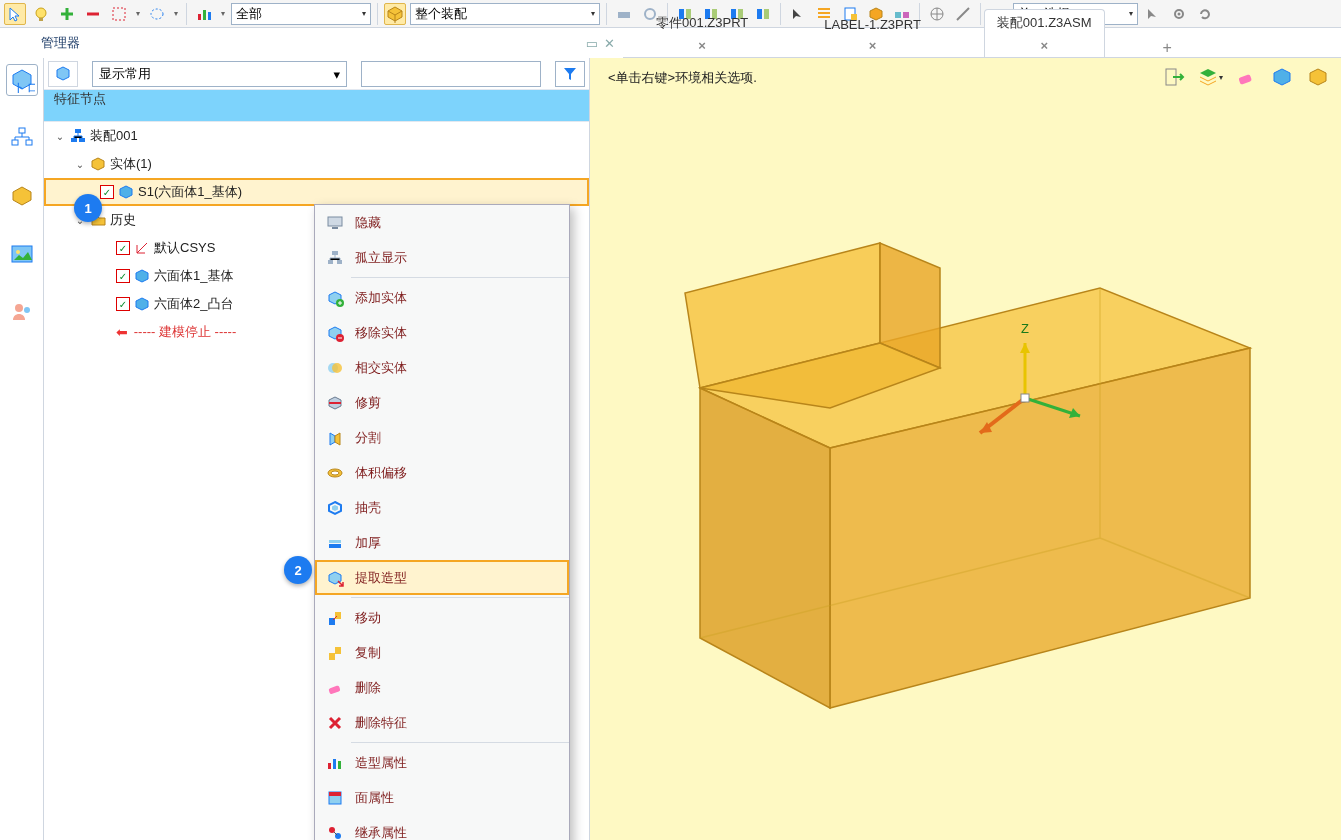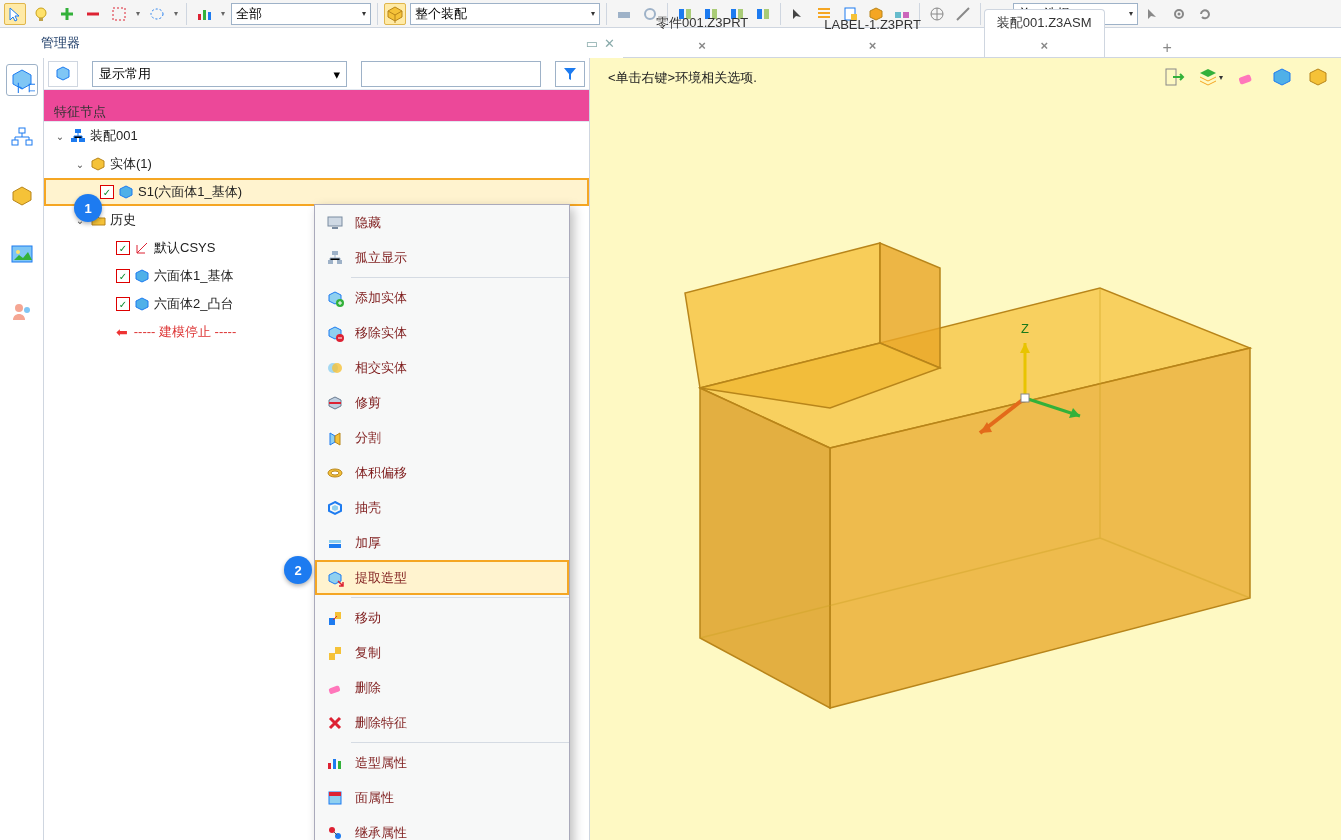--- a/index.html
+++ b/index.html
@@ -29,21 +29,21 @@
 .strip-ico { width:32px; height:32px; display:flex; align-items:center; justify-content:center; border:1px solid transparent; border-radius:3px; }
 .strip-ico.sel { border-color:#9eb2c8; background:#fff; }
 
 .tree-pane { width:546px; border-right:1px solid #cfd6e0; display:flex; flex-direction:column; }
 .tree-top { height:32px; display:flex; align-items:flex-start; gap:14px; padding:3px 4px; border-bottom:1px solid #e2e8f0; }
 .cfg-ico { width:30px; height:26px; border:1px solid #cfd6e0; display:flex; align-items:center; justify-content:center; background:#fff;}
 .tree-combo { flex:1; height:26px; border:1px solid #9eb2c8; background:#fff; display:flex; align-items:center; justify-content:space-between; padding:0 6px; }
 .search-box { width:180px; height:26px; border:1px solid #9eb2c8; }
 .funnel { width:30px; height:26px; border:1px solid #9eb2c8; background:#fff; display:flex; align-items:center; justify-content:center; color:#0a6bd1; }
 
-.tree-section-head { height:32px; border-bottom:1px solid #e2e8f0; background:#ec4899; display:flex; align-items:flex-end; padding:0 10px; color:#333; }
+.tree-section-head { height:32px; border-bottom:1px solid #e2e8f0; background:#7dd3fc; display:flex; align-items:flex-start; padding:0 10px; color:#333; }
 .tree-body { flex:1; overflow:auto; background:#fff; position:relative; }
 .tree-row { height:28px; display:flex; align-items:center; padding-left:10px; gap:4px; color:#222; white-space:nowrap; }
 .indent1 { padding-left:30px; }
 .indent2 { padding-left:56px; }
 .indent3 { padding-left:72px; }
 .exp { width:12px; text-align:center; color:#555; font-size:10px; }
 .chk { width:14px; height:14px; border:1px solid #d00; display:flex; align-items:center; justify-content:center; font-size:10px; color:#0a8a2a; background:#fff; }
 .node-ico { width:16px; height:16px; display:flex; align-items:center; justify-content:center; }
 .highlight-row { background:#fff3cf; outline:2px solid #f5a623; outline-offset:-2px; }
 .stop-row { color:#d33; display:flex; align-items:center; gap:6px; }

